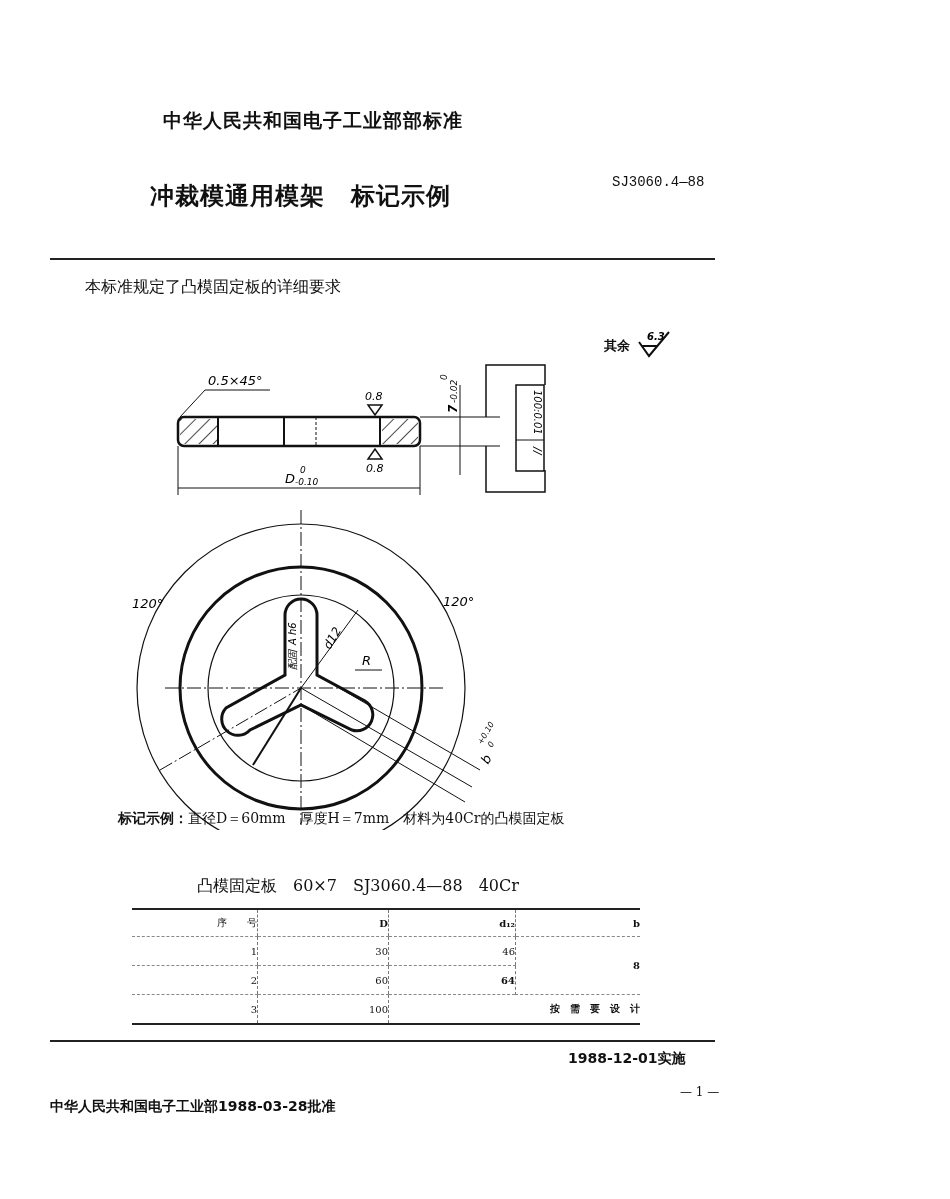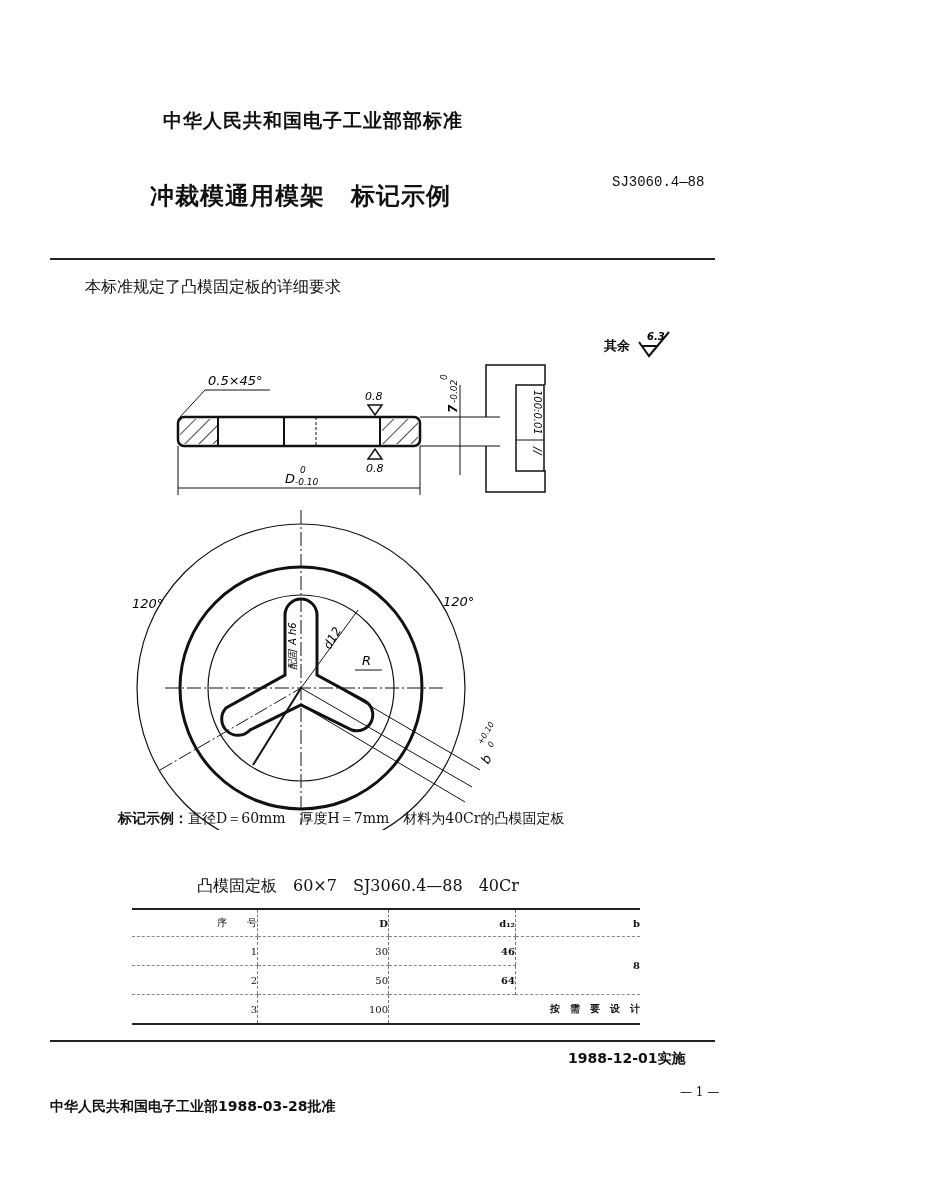--- a/index.html
+++ b/index.html
@@ -124,26 +124,26 @@
   <tbody>
       <tr>
     <td style="width:125px">序　　号</td>
     <td style="width:130px;font-weight:bold">D</td>
     <td style="width:126px;font-weight:bold">d₁₂</td>
     <td style="font-weight:bold">b</td>
   </tr>
   <tr>
     <td>1</td>
     <td>30</td>
-    <td style="font-weight:bold">46</td>
+    <td style="font-weight:normal">46</td>
     <td rowspan="2" style="font-weight:bold">8</td>
   </tr>
   <tr>
     <td>2</td>
-    <td>50</td>
+    <td>60</td>
     <td style="font-weight:bold">64</td>
   </tr>
   <tr>
     <td>3</td>
     <td>100</td>
     <td colspan="2" style="font-weight:bold">按　需　要　设　计</td>
   </tr>
 </tbody>
   </table>
 

